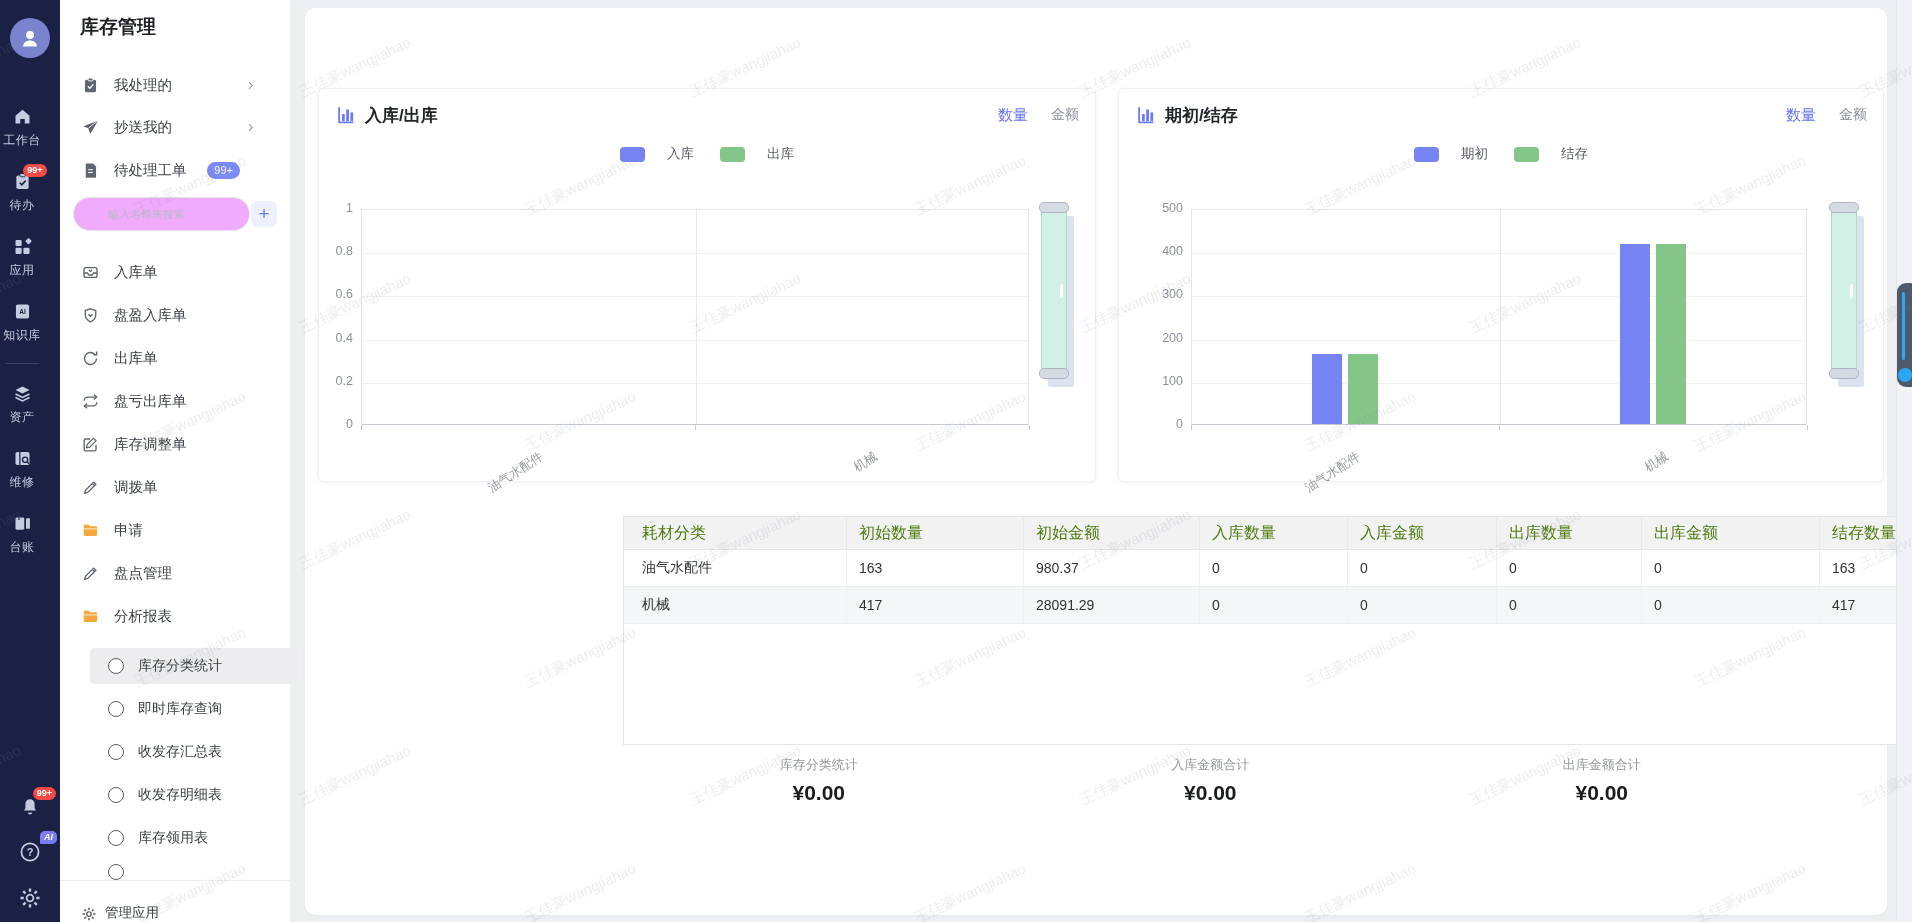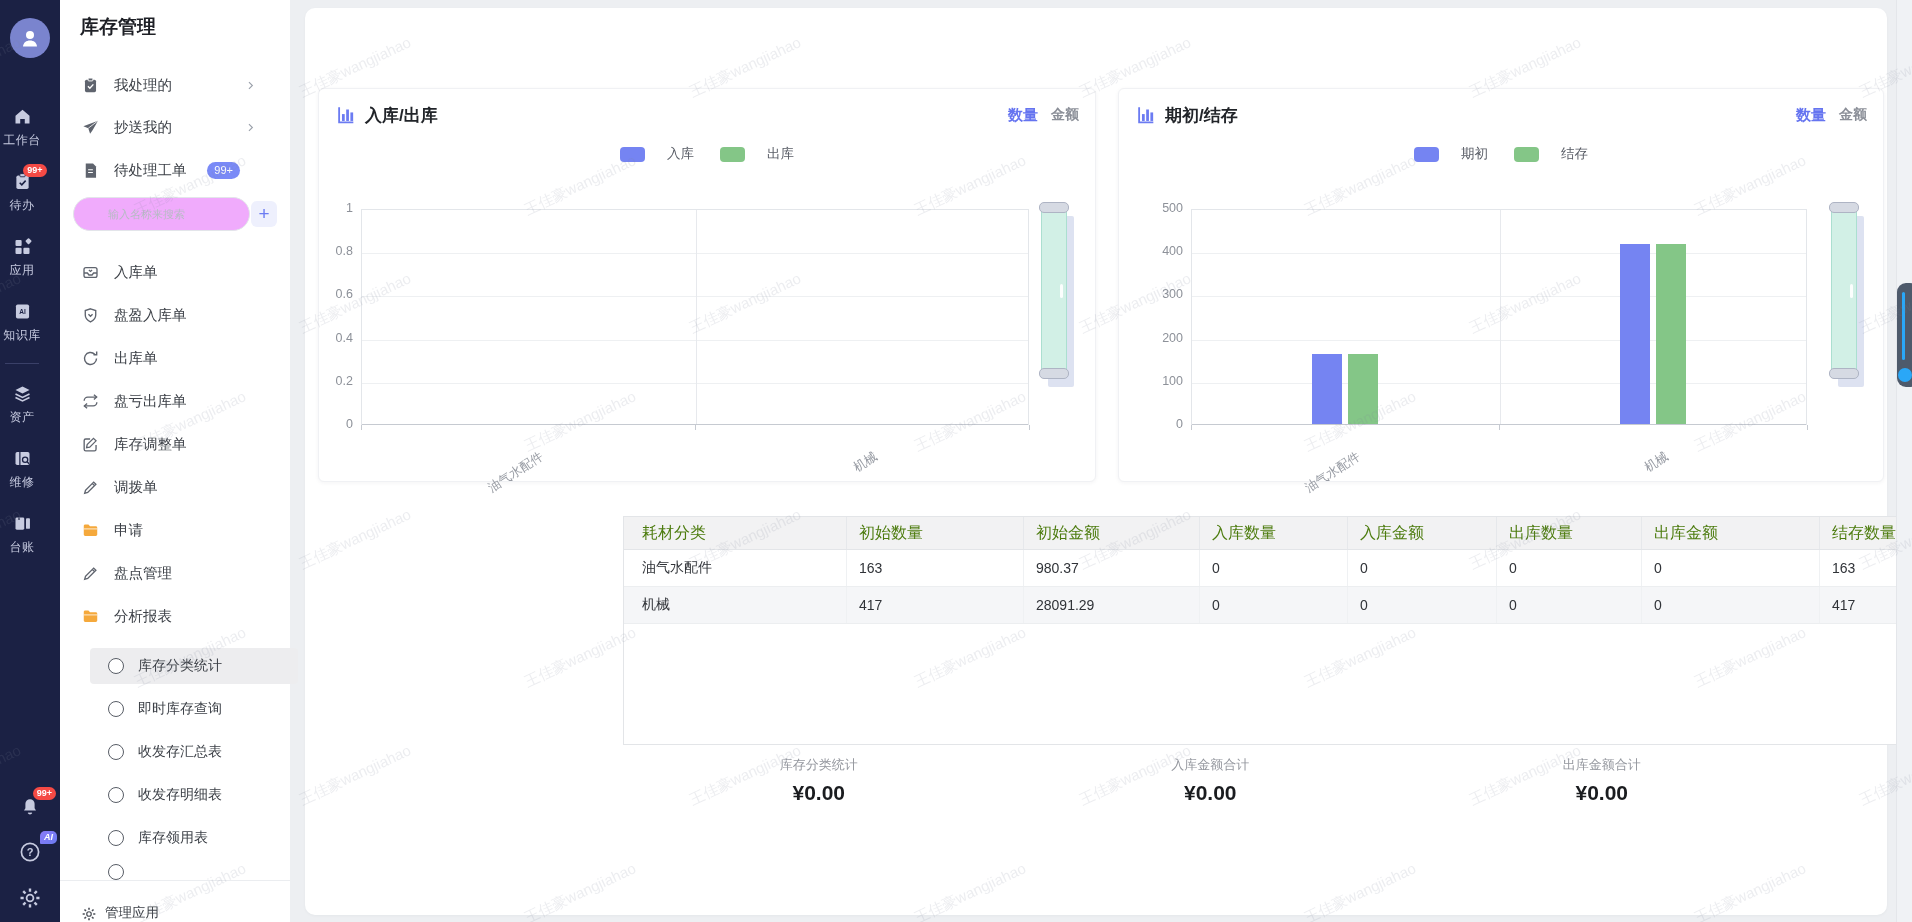--- a/index.html
+++ b/index.html
@@ -45,21 +45,21 @@
   .main-card { position:absolute; left:305px; top:8px; width:1582px; height:907px; background:#fff; border-radius:10px; box-shadow:0 1px 3px rgba(30,40,60,.04); }
   .toolbar { position:absolute; left:30px; top:27px; display:flex; align-items:center; gap:12px; }
   .btn-primary { display:flex; align-items:center; gap:7px; background:#6e7ef3; color:#fff; font-size:14.5px; border:none; border-radius:6px; height:36px; padding:0 15px; cursor:pointer; font-family:inherit; }
   .btn-outline { display:flex; align-items:center; gap:7px; background:#fff; color:#6b7bf2; font-size:14.5px; border:1px solid #c6cdf8; border-radius:6px; height:36px; padding:0 14px; cursor:pointer; font-family:inherit; }
   .help-link { margin-left:8px; color:#6b7bf2; font-size:14.5px; text-decoration:none; cursor:pointer; }
 
   
   .chart-card { position:absolute; top:80px; height:394px; background:#fff; border:1px solid #f0f1f4; border-radius:6px; box-shadow:0 1px 4px rgba(30,40,60,.05); }
   .chart-header { position:absolute; left:16px; right:16px; top:12px; height:28px; display:flex; align-items:center; }
   .chart-title { font-size:17px; font-weight:bold; color:#212429; margin-left:8px; }
-  .toggle { margin-left:auto; display:flex; align-items:center; gap:13px;font-weight:bold; }
+  .toggle { margin-left:auto; display:flex; align-items:center; gap:23px; }
   .toggle .t-on { color:#6574f0; font-size:15px; cursor:pointer; }
   .toggle .t-off { color:#8b8f98; font-size:14px; cursor:pointer; }
   .legend { position:absolute; top:56px; left:0; right:0; display:flex; justify-content:center; gap:26px; align-items:center; }
   .legend .lg { display:flex; align-items:center; gap:22px; cursor:pointer; }
   .chip { width:25px; height:15px; border-radius:4px; }
   .lg-label { font-size:13.5px; color:#595d66; }
   .grid-area { position:absolute; border:1px solid #e3e6ea; background:#fff; }
   .gridline { position:absolute; left:0; right:0; height:1px; background:#eef0f2; }
   .vdivider { position:absolute; top:0; bottom:0; width:1px; background:#e7e9ed; }
   .baseline { position:absolute; left:0; right:0; bottom:-1px; height:1px; background:#c6cad1; }

